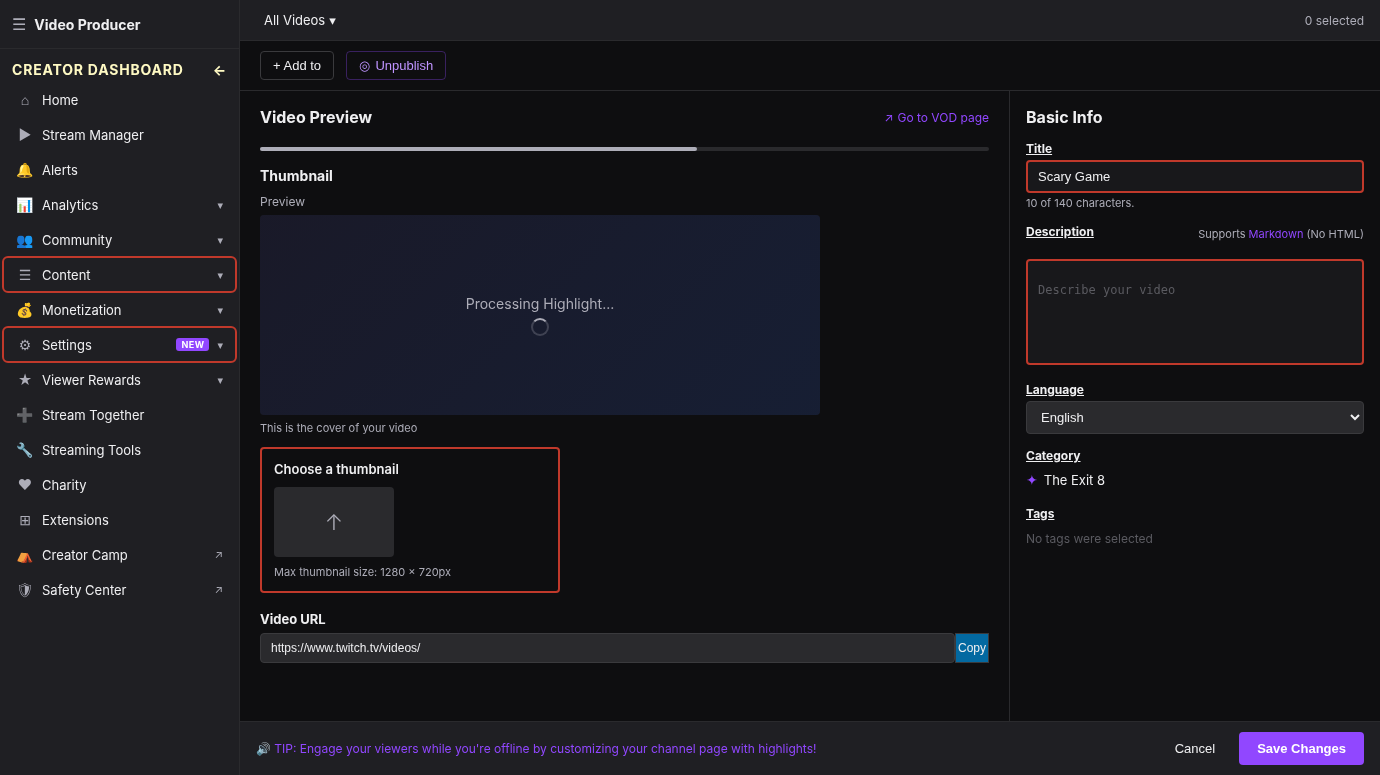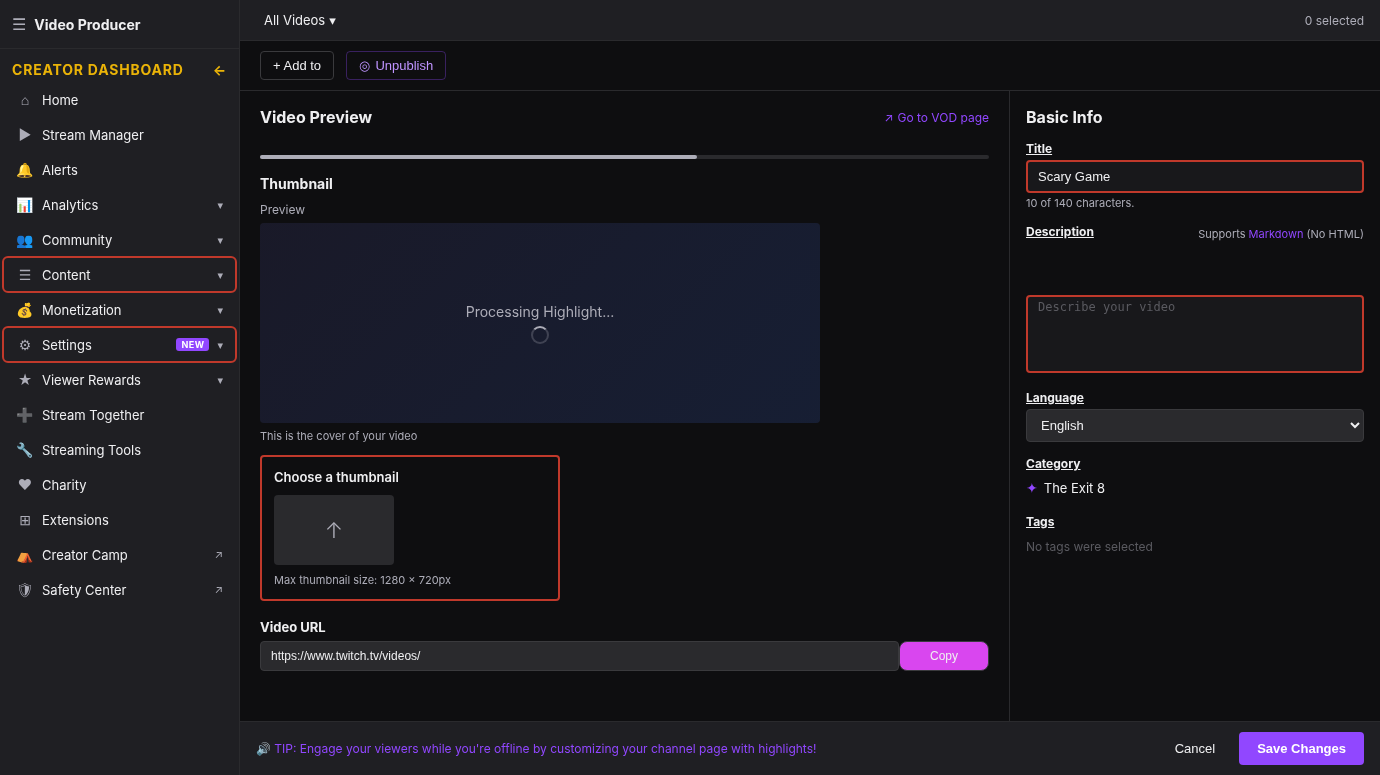--- a/index.html
+++ b/index.html
@@ -40,21 +40,21 @@
     .section-label {
       font-size: 10px;
       font-weight: 700;
       color: #adadb8;
       letter-spacing: 0.08em;
       padding: 12px 12px 4px 12px;
       display: flex;
       align-items: center;
       justify-content: space-between;
     }
-    .section-label span { font-size: 14px; color: #eab308; }
+    .section-label span { font-size: 14px; color: #fef9c3; }
     .nav-item {
       display: flex;
       align-items: center;
       padding: 8px 12px;
       cursor: pointer;
       gap: 8px;
       color: #efeff1;
       font-size: 13px;
       border-radius: 4px;
       margin: 1px 4px;
@@ -122,21 +122,21 @@
       flex: 1;
       padding: 16px 20px;
       overflow-y: auto;
       border-right: 1px solid #2a2a2d;
     }
 
     .panel-header-row {
       display: flex;
       align-items: center;
       justify-content: space-between;
-      margin-bottom: 28px;
+      margin-bottom: 20px;
     }
     .panel-title {
       font-size: 16px;
       font-weight: 700;
       color: #efeff1;
     }
     .go-to-vod {
       display: flex;
       align-items: center;
       gap: 4px;
@@ -265,26 +265,26 @@
       flex: 1;
       background: #2a2a2d;
       border: 1px solid #3a3a3d;
       border-radius: 4px;
       color: #efeff1;
       font-size: 12px;
       padding: 7px 10px;
       outline: none;
     }
     .copy-btn {
-      background: #d946ef;
+      background: #0369a1;
       border: 1px solid #3a3a3d;
-      border-radius: 8px;
-      color: #efeff1;
-      font-size: 12px;
-      padding: 7px 30px;
+      border-radius: 0;
+      color: #efeff1;
+      font-size: 12px;
+      padding: 7px 2px;
       cursor: pointer;
     }
 
     
     .basic-info-panel {
       width: 370px;
       min-width: 370px;
       padding: 16px 16px;
       overflow-y: auto;
       background: #0e0e10;
@@ -328,30 +328,29 @@
       margin-bottom: 16px;
     }
     .markdown-hint {
       font-size: 11px;
       color: #adadb8;
     }
     .markdown-hint a { color: #9147ff; }
 
     .desc-textarea {
       width: 100%;
-      height: 78px;
+      height: 106px;
       background: #18181b;
       border: 2px solid #c0392b;
       border-radius: 4px;
       color: #adadb8;
       font-size: 12px;
-      padding: 3px 10px;
+      padding: 22px 10px;
       outline: none;
       resize: none;
-      margin-top: 36px;
     }
     .desc-textarea::placeholder { color: #5a5a60; }
 
     .language-select {
       width: 100%;
       background: #2a2a2d;
       border: 1px solid #3a3a3d;
       border-radius: 4px;
       color: #efeff1;
       font-size: 13px;

